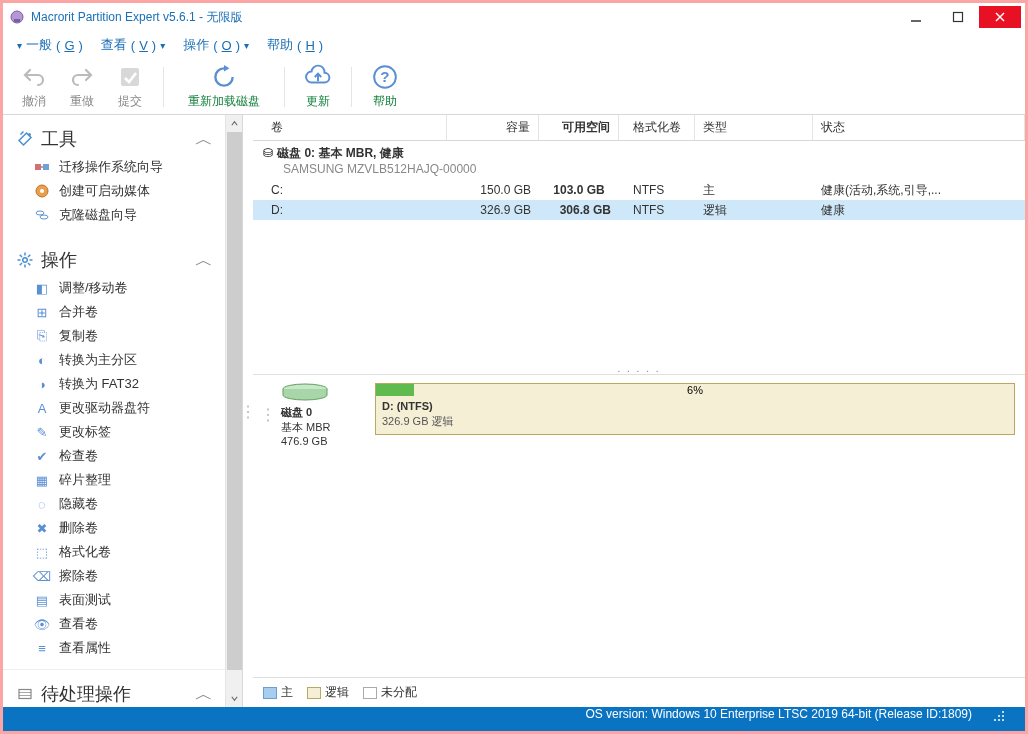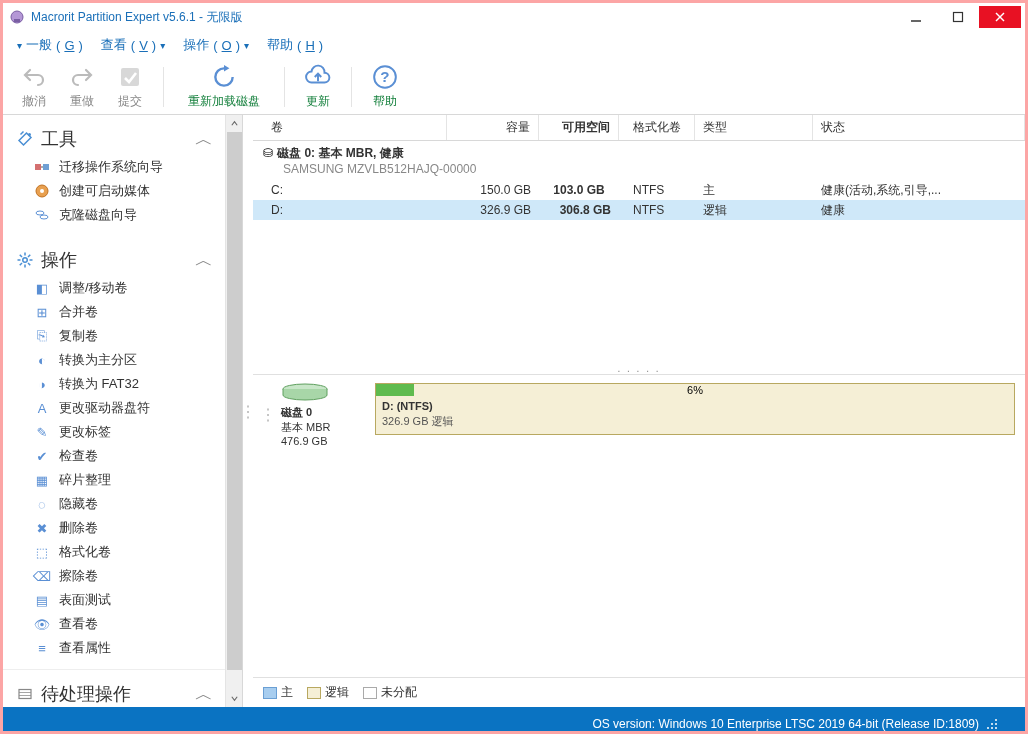--- a/index.html
+++ b/index.html
@@ -56,21 +56,21 @@
 .partbar { flex: 1; height: 52px; border: 1px solid #999; position: relative; background: #f5efd6; }
 .partbar .usage { position: absolute; top: 0; left: 0; height: 12px; }
 .partbar .plabel { position: absolute; top: 16px; left: 6px; font-size: 11px; font-weight: bold; color: #333; }
 .partbar .psub { position: absolute; top: 30px; left: 6px; font-size: 11px; color: #555; }
 .partbar.c { border: 2px solid #7aa8d8; background: #e8eef5; }
 .partbar.d { border: 1px solid #b8a860; }
 
 .legend { padding: 6px 10px; border-top: 1px solid #e0e0e0; display: flex; gap: 14px; font-size: 12px; color: #333; align-items: center; }
 .legend .lsq { width: 14px; height: 12px; border: 1px solid #888; display: inline-block; margin-right: 4px; vertical-align: middle; }
 
-.statusbar { height: 24px; background: #0a73c2; color: #fff; display: flex; align-items: flex-end; justify-content: flex-end; padding: 0 24px; font-size: 12px; gap: 6px; }
+.statusbar { height: 24px; background: #0a73c2; color: #fff; display: flex; align-items: flex-start; justify-content: flex-end; padding: 0 17px; font-size: 12px; gap: 20px; }
 .statusbar .sbicon { width: 16px; height: 16px; display: flex; align-items: center; justify-content: center; }
 
 .col-vol { width: 194px; padding-left: 18px !important; }
 .col-cap { width: 92px; text-align: right; justify-content: flex-end; }
 .col-free { width: 80px; text-align: right; justify-content: flex-end; font-weight: bold; }
 .col-fs { width: 76px; padding-left: 14px !important; }
 .col-type { width: 118px; }
 .col-status { flex: 1; }
 
 .grid-body { flex: 1; overflow: auto; }

